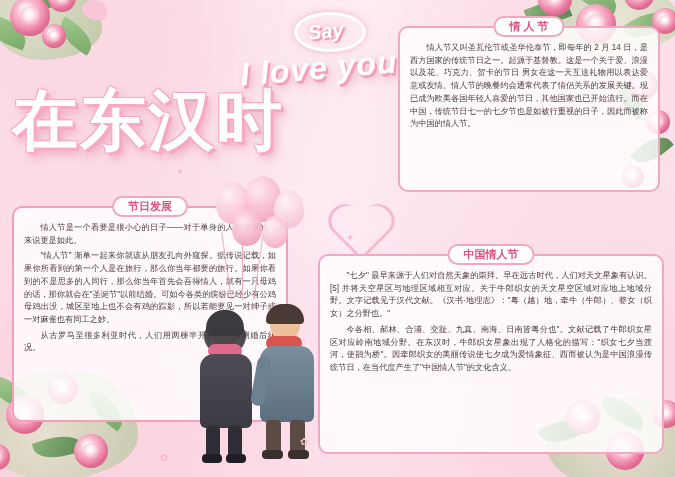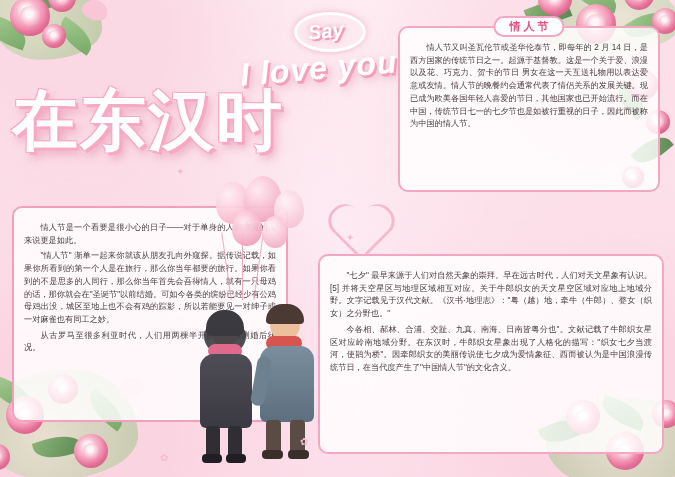--- a/index.html
+++ b/index.html
@@ -202,26 +202,28 @@
     <div class="say">Say</div>
     <div class="ily">I love you</div>
   </div>
 
   <div class="box" id="box-valentine">
     <div class="hdr">情 人 节</div>
     <p style="margin-top:6px;">情人节又叫圣瓦伦节或圣华伦泰节，即每年的 2 月 14 日，是西方国家的传统节日之一。起源于基督教。这是一个关于爱、浪漫以及花、巧克力、贺卡的节日 男女在这一天互送礼物用以表达爱意或友情。情人节的晚餐约会通常代表了情侣关系的发展关键。现已成为欧美各国年轻人喜爱的节日，其他国家也已开始流行。而在中国，传统节日七一的七夕节也是如被行重视的日子，因此而被称为中国的情人节。</p>
   </div>
 
   <div class="box" id="box-festival">
+    <div class="hdr">节日发展</div>
     <p style="margin-top:6px;">情人节是一个看要是很小心的日子——对于单身的人和浪漫的人来说更是如此。</p>
     <p>"情人节" 渐单一起来你就该从朋友孔向外窥探。据传说记载，如果你所看到的第一个人是在旅行，那么你当年都要的旅行。如果你看到的不是思多的人同行，那么你当年首先会吾得情人，就有一只母鸡的话，那你就会在"圣诞节"以前结婚。可如今各类的缤纷已经少有公鸡母鸡出没，城区至地上也不会有鸡的踪影，所以若能要见一对绅子或一对麻雀也有同工之妙。</p>
     <p>从古罗马至很多利亚时代，人们用两棵半开的花来预测婚后状况。</p>
   </div>
 
   <div class="box" id="box-chinese">
+    <div class="hdr">中国情人节</div>
     <p style="margin-top:6px;">"七夕" 最早来源于人们对自然天象的崇拜。早在远古时代，人们对天文星象有认识。[5] 并将天空星区与地理区域相互对应。关于牛郎织女的天文星空区域对应地上地域分野。文字记载见于汉代文献。《汉书·地理志》："粤（越）地，牵牛（牛郎）、婺女（织女）之分野也。"</p>
     <p>今各相、郝林、合浦、交趾、九真、南海、日南皆粤分也"。文献记载了牛郎织女星区对应岭南地域分野。在东汉时，牛郎织女星象出现了人格化的描写："织女七夕当渡河，使鹊为桥"。因牵郎织女的美丽传说使七夕成为爱情象征、西而被认为是中国浪漫传统节日，在当代度产生了"中国情人节"的文化含义。</p>
   </div>
 
   <div class="balloons">
     <div class="bstring" style="left:46px;top:54px;height:70px;"></div>
     <div class="bstring" style="left:62px;top:58px;height:66px;transform:rotate(8deg);"></div>
     <div class="bstring" style="left:30px;top:56px;height:68px;transform:rotate(-8deg);"></div>
     <div class="balloon" style="left:20px;top:6px;width:34px;height:42px;background:radial-gradient(circle at 35% 30%,#fff0f5,#f6a6bf);"></div>
     <div class="balloon" style="left:48px;top:0px;width:38px;height:46px;background:radial-gradient(circle at 35% 30%,#ffeaf2,#ef8fae);"></div>

